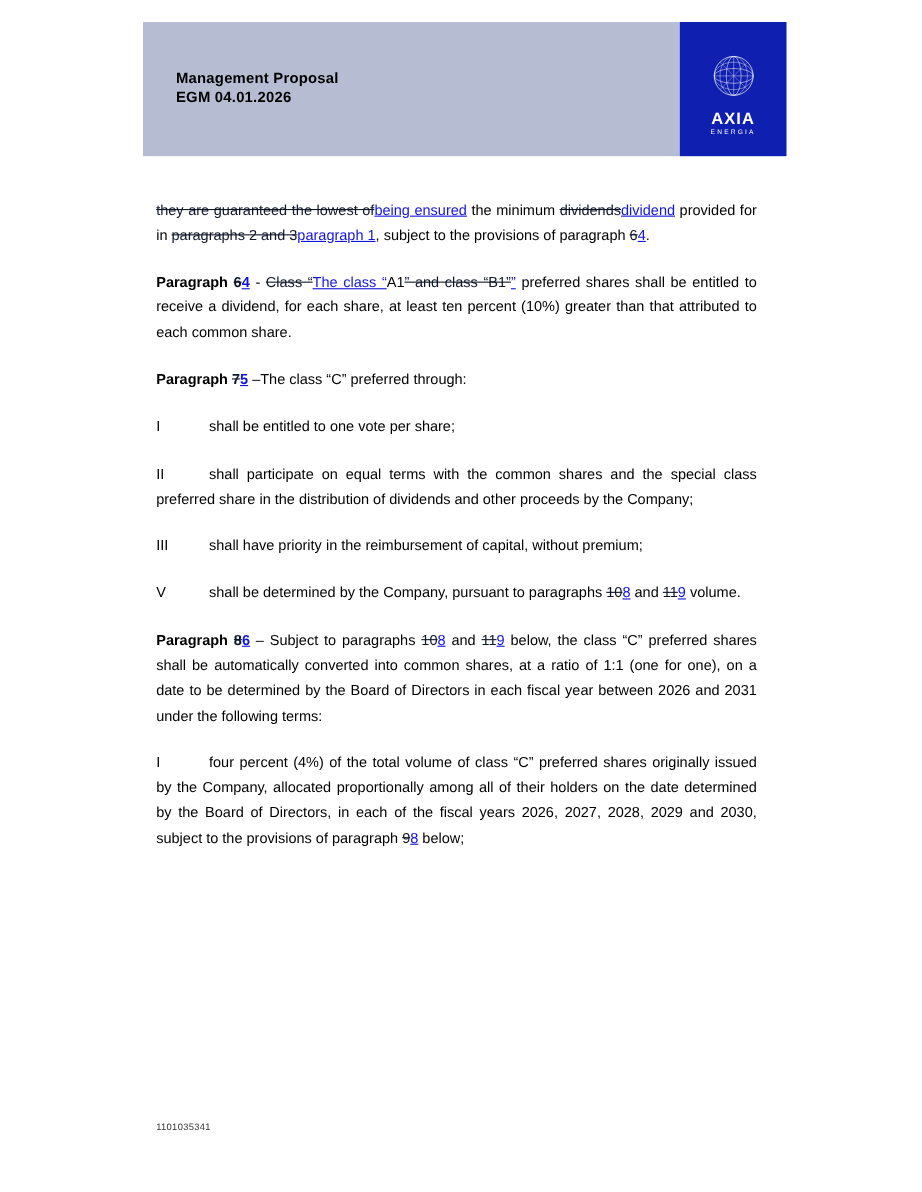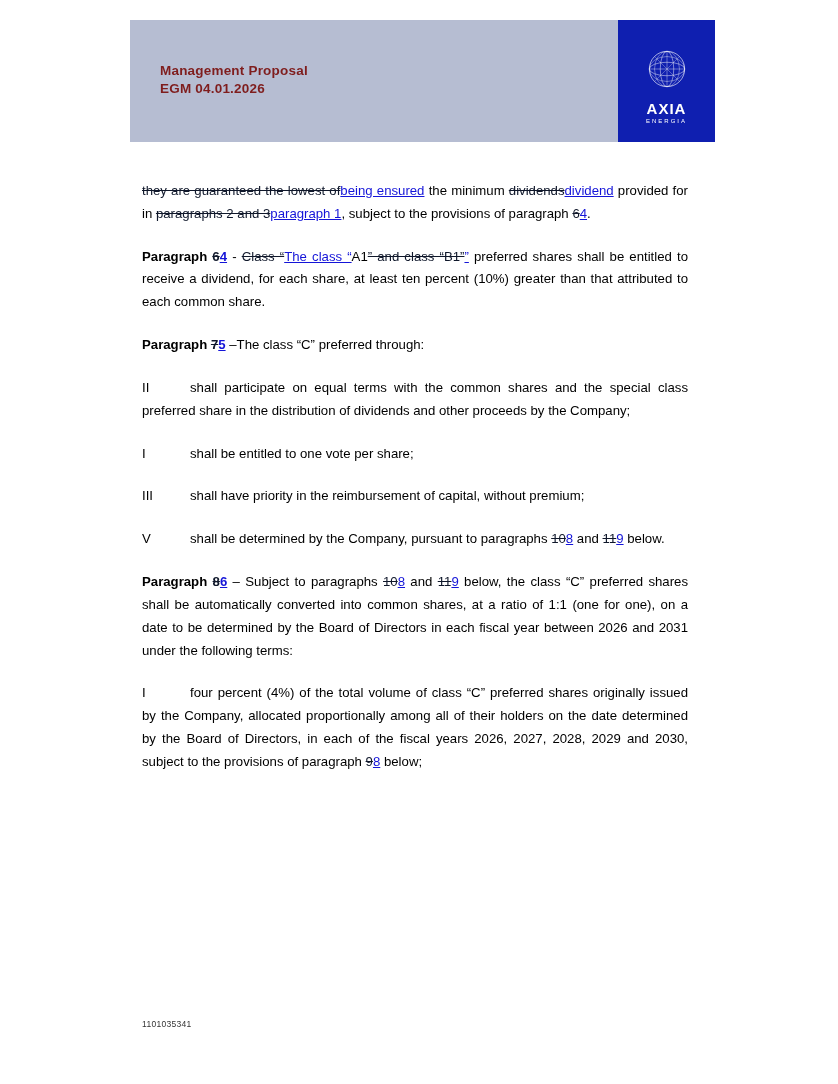--- a/index.html
+++ b/index.html
@@ -38,21 +38,21 @@
     position: relative;
   }
   .header-title-wrap {
     position: absolute;
     left: 30px;
     top: 42px;
     line-height: 1.35;
   }
   .header-title,
   .header-subtitle {
-    color: #7f1d1d;
+    color: #000000;
     font-weight: bold;
     font-size: 13.5px;
     letter-spacing: 0.2px;
   }
   .logo-box {
     width: 97px;
     background: #0f1fb0;
     position: relative;
     display: flex;
     flex-direction: column;
@@ -152,28 +152,28 @@
   </div>
 
   <div class="content">
 
     <p><span class="del">they are guaranteed the lowest of</span><span class="ins">being ensured</span><span> the minimum </span><span class="del">dividends</span><span class="ins">dividend</span><span> provided for in </span><span class="del">paragraphs 2 and 3</span><span class="ins">paragraph 1</span><span>, subject to the provisions of paragraph </span><span class="del">6</span><span class="ins">4</span><span>.</span></p>
 
     <p><b>Paragraph </b><b class="del">6</b><b class="ins">4</b><span> - </span><span class="del">Class “</span><span class="ins">The class “</span><span>A1</span><span class="del">” and class “B1”</span><span class="ins">”</span><span> preferred shares shall be entitled to receive a dividend, for each share, at least ten percent (10%) greater than that attributed to each common share.</span></p>
 
     <p><b>Paragraph </b><b class="del">7</b><b class="ins">5</b><span> –The class “C” preferred through:</span></p>
 
+    <p class="li"><b class="roman">I</b><span>shall be entitled to one vote per share;</span></p>
+
     <p class="li"><b class="roman">II</b><span>shall participate on equal terms with the common shares and the special class preferred share in the distribution of dividends and other proceeds by the Company;</span></p>
-
-    <p class="li"><b class="roman">I</b><span>shall be entitled to one vote per share;</span></p>
 
     <p class="li"><b class="roman">III</b><span>shall have priority in the reimbursement of capital, without premium;</span></p>
 
 
-    <p class="li"><b class="roman">V</b><span>shall be determined by the Company, pursuant to paragraphs </span><span class="del">10</span><span class="ins">8</span><span> and </span><span class="del">11</span><span class="ins">9</span><span> below.</span></p>
+    <p class="li"><b class="roman">V</b><span>shall be determined by the Company, pursuant to paragraphs </span><span class="del">10</span><span class="ins">8</span><span> and </span><span class="del">11</span><span class="ins">9</span><span> volume.</span></p>
 
     <p><b>Paragraph </b><b class="del">8</b><b class="ins">6</b><span> – Subject to paragraphs </span><span class="del">10</span><span class="ins">8</span><span> and </span><span class="del">11</span><span class="ins">9</span><span> below, the class “C” preferred shares shall be automatically converted into common shares, at a ratio of 1:1 (one for one), on a date to be determined by the Board of Directors in each fiscal year between 2026 and 2031 under the following terms:</span></p>
 
     <p class="li"><b class="roman">I</b><span>four percent (4%) of the total volume of class “C” preferred shares originally issued by the Company, allocated proportionally among all of their holders on the date determined by the Board of Directors, in each of the fiscal years 2026, 2027, 2028, 2029 and 2030, subject to the provisions of paragraph </span><span class="del">9</span><span class="ins">8</span><span> below;</span></p>
 
   </div>
 
   <div class="footer">1101035341</div>
 
 </div>

